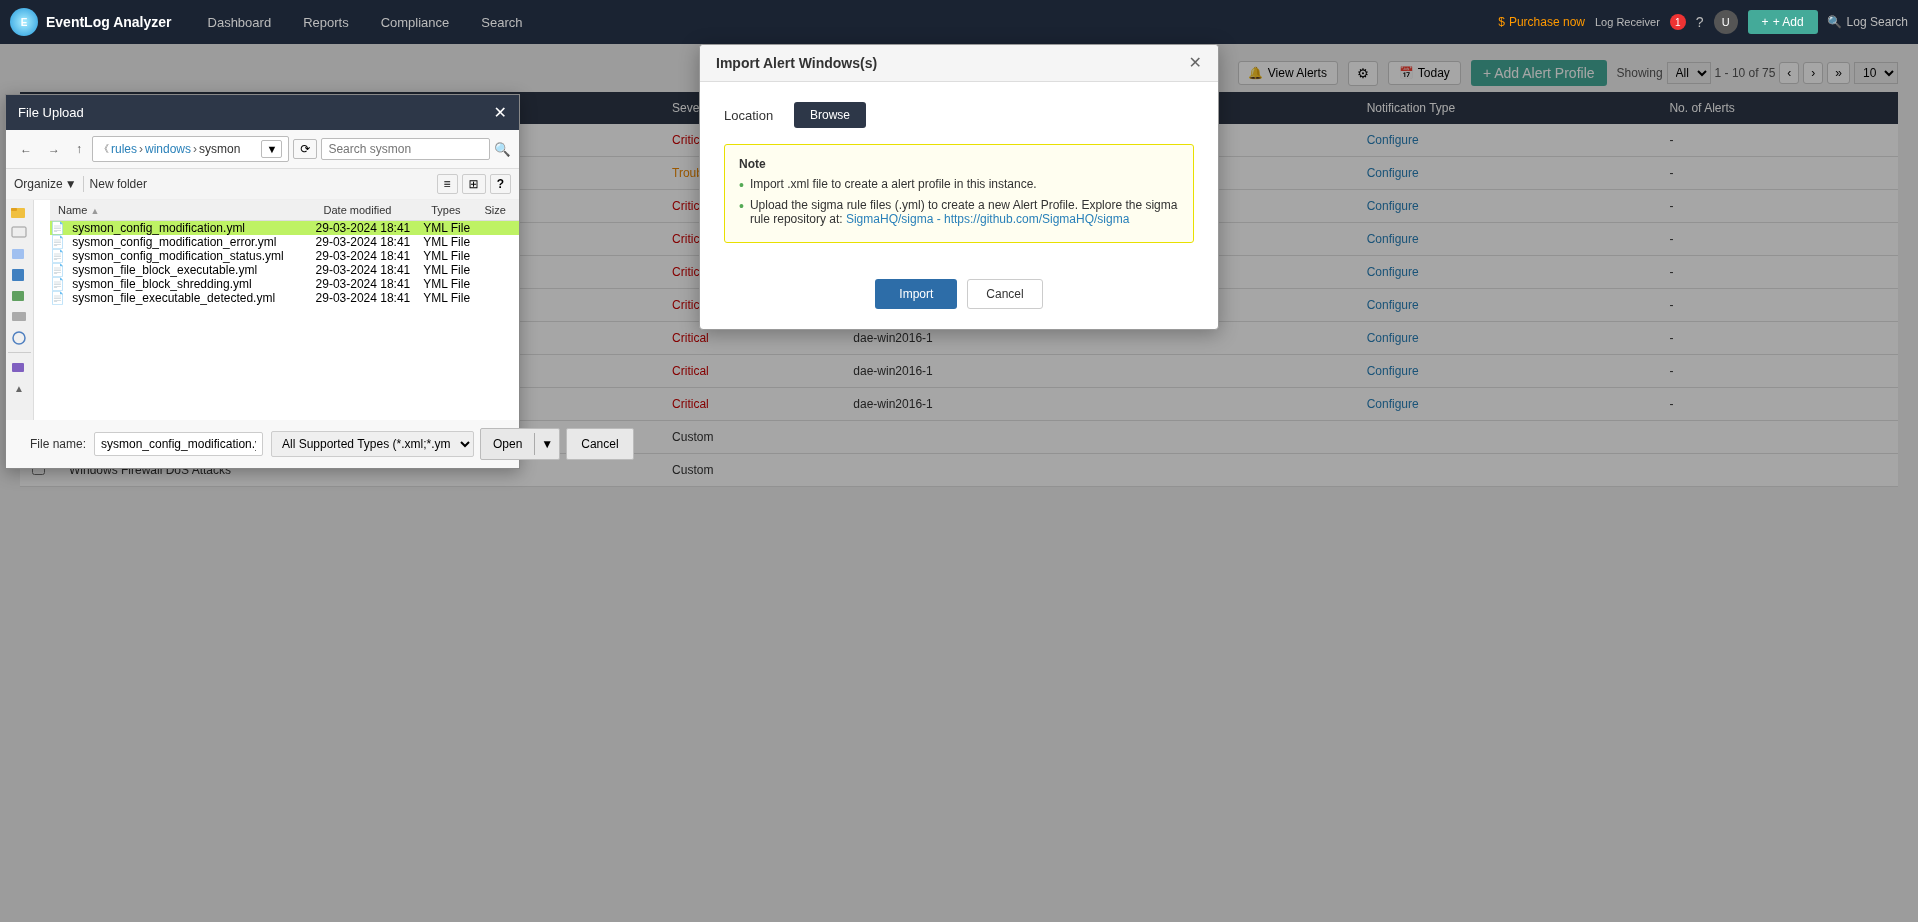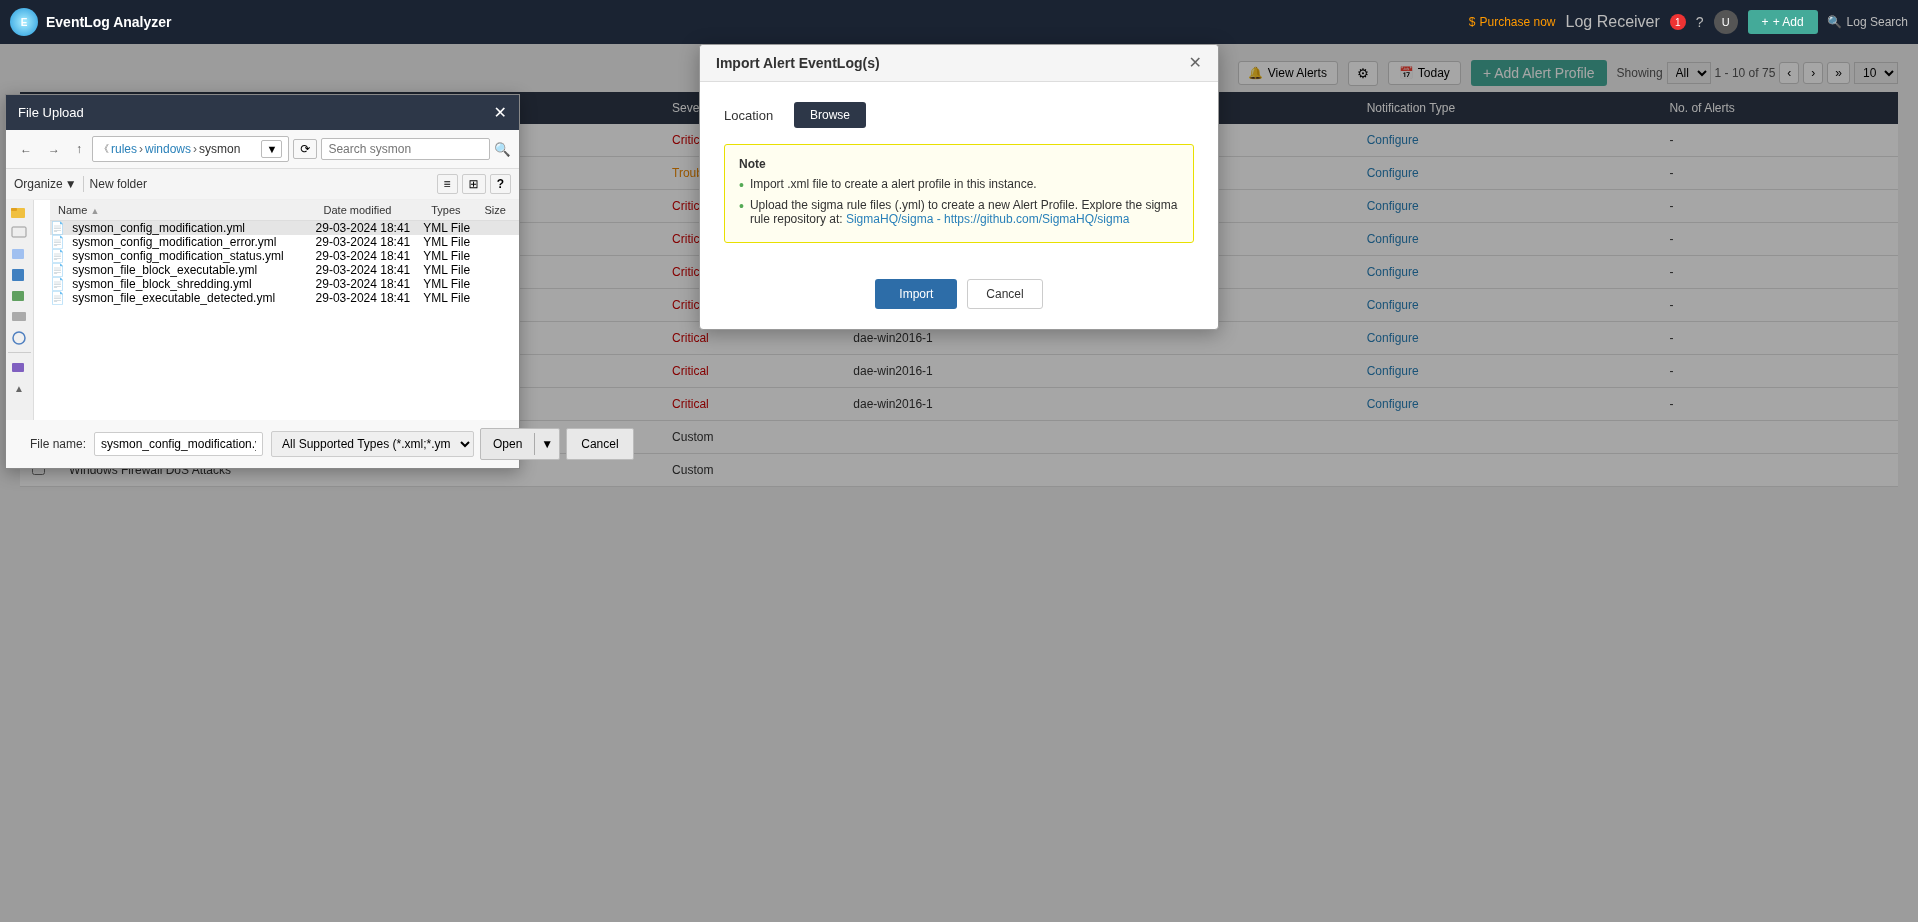--- a/index.html
+++ b/index.html
@@ -8,21 +8,21 @@
     
     .topbar {
       display: flex; align-items: center; background: #1a2332; height: 44px;
       padding: 0 10px; color: #ccc; gap: 20px; position: relative; z-index: 1;
     }
     .topbar-logo { display: flex; align-items: center; gap: 8px; color: #fff; font-size: 14px; font-weight: bold; }
     .topbar-nav { display: flex; gap: 0; }
     .topbar-nav-item { padding: 12px 16px; color: #bbb; cursor: pointer; font-size: 13px; }
     .topbar-right { margin-left: auto; display: flex; align-items: center; gap: 10px; }
     .purchase-now { color: #f90; font-size: 12px; cursor: pointer; display: flex; align-items: center; gap: 4px; }
-    .log-receiver { color: #bbb; font-size: 16px; cursor: pointer; text-align: center; }
+    .log-receiver { color: #bbb; font-size: 11px; cursor: pointer; text-align: center; }
     .alert-badge { background: #e33; color: #fff; border-radius: 50%; width: 16px; height: 16px; display: flex; align-items: center; justify-content: center; font-size: 10px; }
     .topbar-icon { color: #bbb; cursor: pointer; font-size: 14px; }
     .add-btn { background: #4a9; color: #fff; border: none; padding: 5px 14px; border-radius: 3px; cursor: pointer; font-size: 12px; display: flex; align-items: center; gap: 4px; }
     .log-search-btn { background: none; border: none; color: #bbb; cursor: pointer; font-size: 12px; display: flex; align-items: center; gap: 4px; }
     .user-circle { width: 24px; height: 24px; background: #555; border-radius: 50%; display: flex; align-items: center; justify-content: center; color: #fff; font-size: 11px; }
 
     
     .main-content {
       position: relative; background: #f0f0f0; height: calc(922px - 44px);
     }
@@ -133,20 +133,26 @@
 </head>
 <body>
 
 <div class="topbar">
   <div class="topbar-logo">
     <div style="width:28px;height:28px;border-radius:50%;background:radial-gradient(circle,#aef,#29d);display:flex;align-items:center;justify-content:center;">
       <span style="color:#fff;font-size:10px;font-weight:bold;">E</span>
     </div>
     <span>EventLog Analyzer</span>
   </div>
+  <nav class="topbar-nav">
+    <span class="topbar-nav-item">Dashboard</span>
+    <span class="topbar-nav-item">Reports</span>
+    <span class="topbar-nav-item">Compliance</span>
+    <span class="topbar-nav-item">Search</span>
+  </nav>
   <div class="topbar-right">
     <span class="purchase-now">
       <span>$</span>
       <span>Purchase now</span>
     </span>
     <span class="log-receiver">Log Receiver</span>
     <span class="alert-badge">1</span>
     <span class="topbar-icon">?</span>
     <div class="user-circle">U</div>
     <button class="add-btn">
@@ -295,21 +301,21 @@
     </tr>
           </tbody>
       </table>
     </div>
   </div>
 
   <div class="overlay"></div>
 
   <div class="import-dialog">
     <div class="import-dialog-header">
-      <span class="import-dialog-title">Import Alert EventLog(s)</span>
+      <span class="import-dialog-title">Import Alert Windows(s)</span>
       <button class="import-close-btn">✕</button>
     </div>
     <div class="import-dialog-body">
       <div class="location-row">
         <span class="location-label">Location</span>
         <button class="browse-btn">Browse</button>
       </div>
       <div class="note-box">
         <div class="note-title">Note</div>
         <div class="note-item">
@@ -420,21 +426,21 @@
         <table style="width:100%;border-collapse:collapse;">
           <thead>
             <tr>
               <th style="background:#f0f0f0;border-bottom:1px solid #ddd;padding:4px 8px;text-align:left;font-size:11px;color:#333;font-weight:normal;">Name <span class="col-sort-arrow">▲</span></th>
               <th style="background:#f0f0f0;border-bottom:1px solid #ddd;padding:4px 8px;text-align:left;font-size:11px;color:#333;font-weight:normal;">Date modified</th>
               <th style="background:#f0f0f0;border-bottom:1px solid #ddd;padding:4px 8px;text-align:left;font-size:11px;color:#333;font-weight:normal;">Types</th>
               <th style="background:#f0f0f0;border-bottom:1px solid #ddd;padding:4px 8px;text-align:left;font-size:11px;color:#333;font-weight:normal;">Size</th>
             </tr>
           </thead>
           <tbody id="file-list-body">
-          <tr style="background: #e5e5e5;">
+          <tr style="background: #bef264;">
       <td>
         <span style="color:#5080c0;margin-right:4px;">📄</span>
         <span>sysmon_config_modification.yml</span>
       </td>
       <td>29-03-2024 18:41</td>
       <td>YML File</td>
       <td></td>
     </tr>
               <tr>
       <td>

